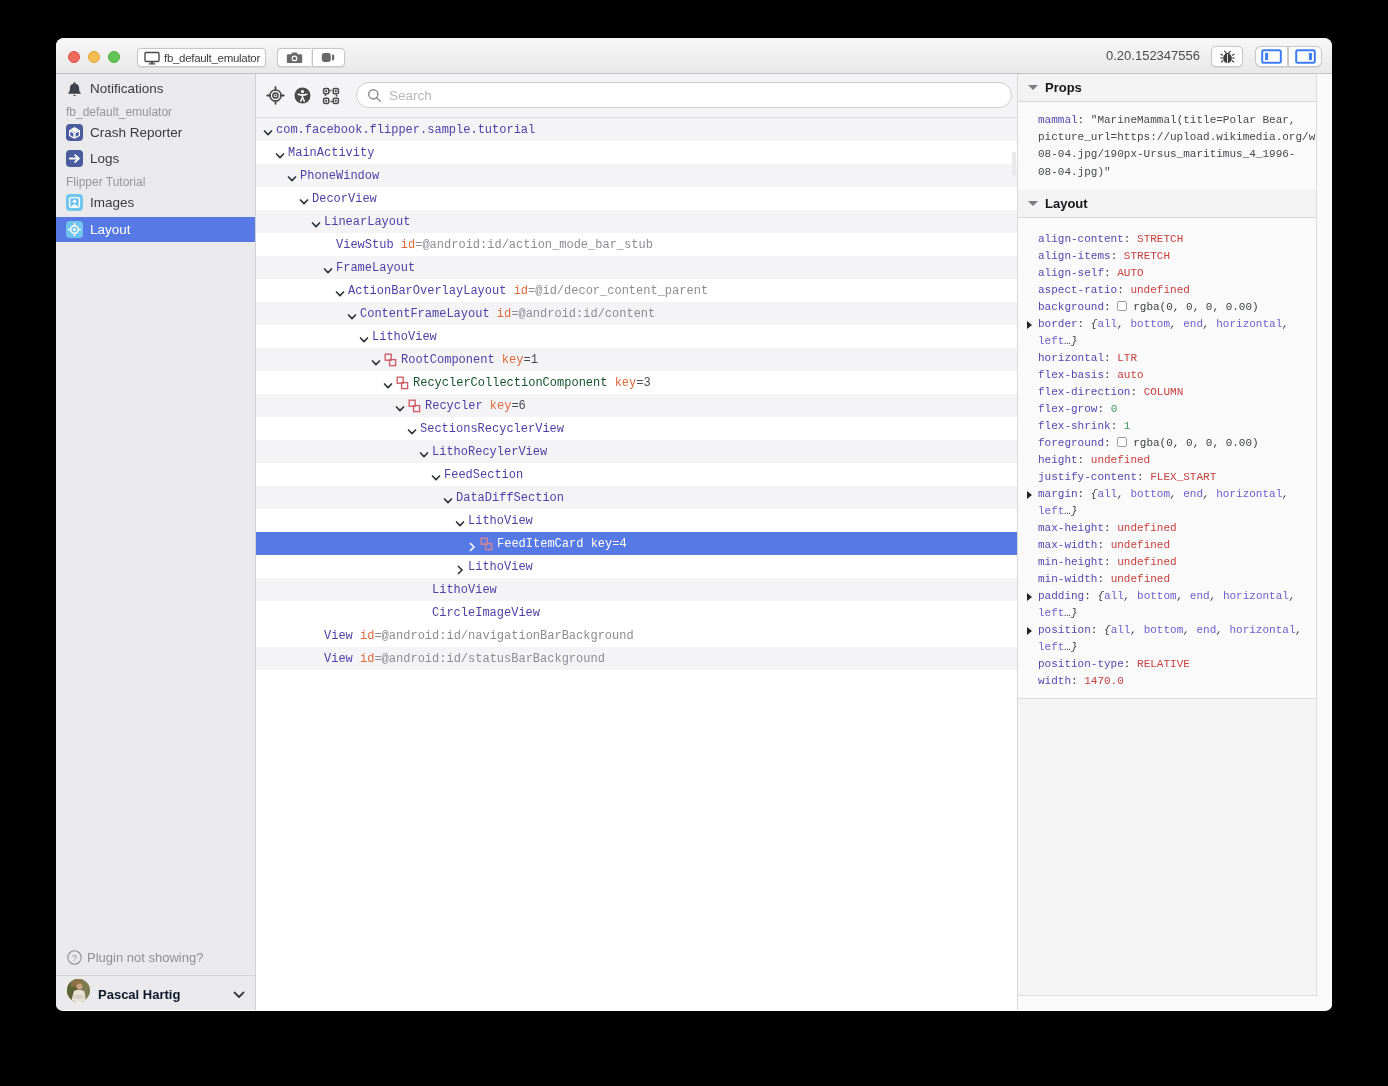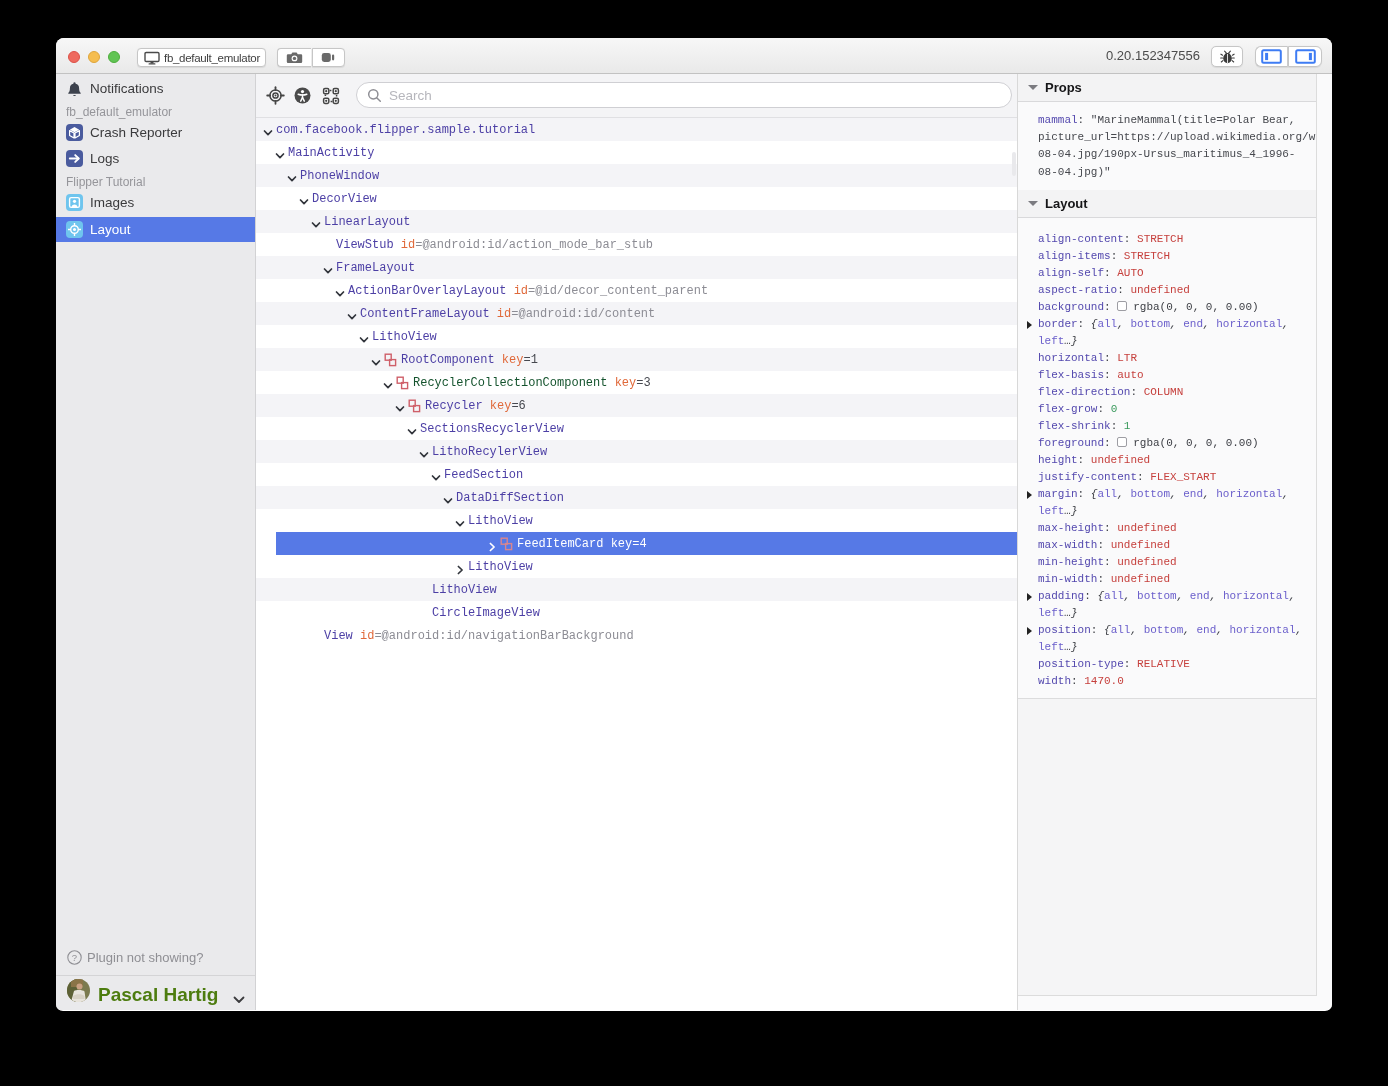--- a/index.html
+++ b/index.html
@@ -28,21 +28,21 @@
 .sdivider{position:absolute;left:0;width:100%;height:1px;background:#d4d4d6;}
 
 .treepane{width:761px;flex:none;display:flex;flex-direction:column;background:#fff;}
 .toolbar{position:relative;height:44px;background:#f4f4f6;border-bottom:1px solid #e0e0e3;flex:none;}
 .tbico{position:absolute;top:13px;}
 .search{position:absolute;left:100px;top:8px;width:656px;height:26px;background:#fff;border:1px solid #cfcfd3;border-radius:13px;display:flex;align-items:center;padding-left:10px;gap:7px;}
 .search .ph{color:#b6b6bc;font-size:13.5px;}
 .tree{position:relative;}
 .trow{position:relative;height:23px;background:#fff;}
 .trow.odd{background:#f4f4f7;}
-.trow.sel{background:#5679e6;margin-left:20px;}
+.trow.sel{background:#5679e6;}
 .arr{position:absolute;top:5.5px;}
 .lith{position:absolute;top:4.5px;}
 .ttxt{position:absolute;top:5px;font-family:"Liberation Mono",monospace;font-size:12px;white-space:pre;}
 
 .rightpanel{flex:1;background:#fafafb;border-left:1px solid #d8d8d8;}
 .rp-inner{width:299px;height:922px;border-right:1px solid #dcdcdc;border-bottom:1px solid #dcdcdc;display:flex;flex-direction:column;}
 .sechead{height:28px;background:#f3f3f4;border-bottom:1px solid #d9d9db;display:flex;align-items:center;padding-left:10px;gap:7px;flex:none;font-size:13px;font-weight:bold;color:#161618;}
 .tri{width:0;height:0;border-left:5px solid transparent;border-right:5px solid transparent;border-top:5.5px solid #7b7b80;}
 .props{height:88px;padding:10px 0 0 20px;font-family:"Liberation Mono",monospace;font-size:11px;line-height:17.2px;color:#46484e;white-space:pre;flex:none;}
 .laycontent{height:480px;padding:13px 0 0 20px;font-family:"Liberation Mono",monospace;font-size:11px;flex:none;}
@@ -174,21 +174,21 @@
       <div class="srow" style="top:871px;color:#8f8f94;font-size:13px">
           <span class="sico" style="background:none">
             <svg width="15" height="15" viewBox="0 0 15 15">
               <circle cx="7.5" cy="7.5" r="6.7" fill="none" stroke="#909095" stroke-width="1.1"></circle>
               <text x="7.5" y="10.8" text-anchor="middle" font-size="9.5" font-family="Liberation Sans" fill="#909095">?</text>
             </svg>
           </span>
           <span class="sitext" style="left:31px">Plugin not showing?</span>
         </div>
       <div class="sdivider" style="top:901px"></div>
-      <div class="srow" style="top:908px;font-weight:bold;font-size:19px;color:#4d7c0f">
+      <div class="srow" style="top:908px;font-weight:bold;font-size:13px;color:#0f172a">
         <span style="position:absolute;left:11px;top:-3px"><svg width="23" height="23" viewBox="0 0 23 23">
               <defs>
                 <clipPath id="avc">
                   <circle cx="11.5" cy="11.5" r="11.5"></circle>
                 </clipPath>
               </defs>
               <g clip-path="url(#avc)">
                 <rect width="23" height="23" fill="#7b7a4e"></rect>
                 <rect x="0" y="0" width="10" height="23" fill="#5d6136"></rect>
                 <rect x="4" y="0" width="12" height="8" fill="#8a7447"></rect>
@@ -397,20 +397,23 @@
             <span class="ttxt" style="left:212px"><span style="color:#4c3fa5">LithoView</span></span>
           </div>
 <div class="trow odd">
             <span class="ttxt" style="left:176px"><span style="color:#4c3fa5">LithoView</span></span>
           </div>
 <div class="trow">
             <span class="ttxt" style="left:176px"><span style="color:#4c3fa5">CircleImageView</span></span>
           </div>
 <div class="trow">
             <span class="ttxt" style="left:68px"><span style="color:#4c3fa5">View</span> <span style="color:#e0693a">id</span><span style="color:#8c8c94">=@android:id/navigationBarBackground</span></span>
+          </div>
+<div class="trow odd">
+            <span class="ttxt" style="left:68px"><span style="color:#4c3fa5">View</span> <span style="color:#e0693a">id</span><span style="color:#8c8c94">=@android:id/statusBarBackground</span></span>
           </div>
       </div>
     </div>
     <div class="rightpanel">
       <div class="rp-inner">
         <div class="sechead"><span class="tri"></span>Props</div>
         <div class="props"><span class="lkey">mammal</span><span class="lcolon">: </span>"MarineMammal(title=Polar Bear,
 picture_url=https://upload.wikimedia.org/w
 08-04.jpg/190px-Ursus_maritimus_4_1996-
 08-04.jpg)"</div>

